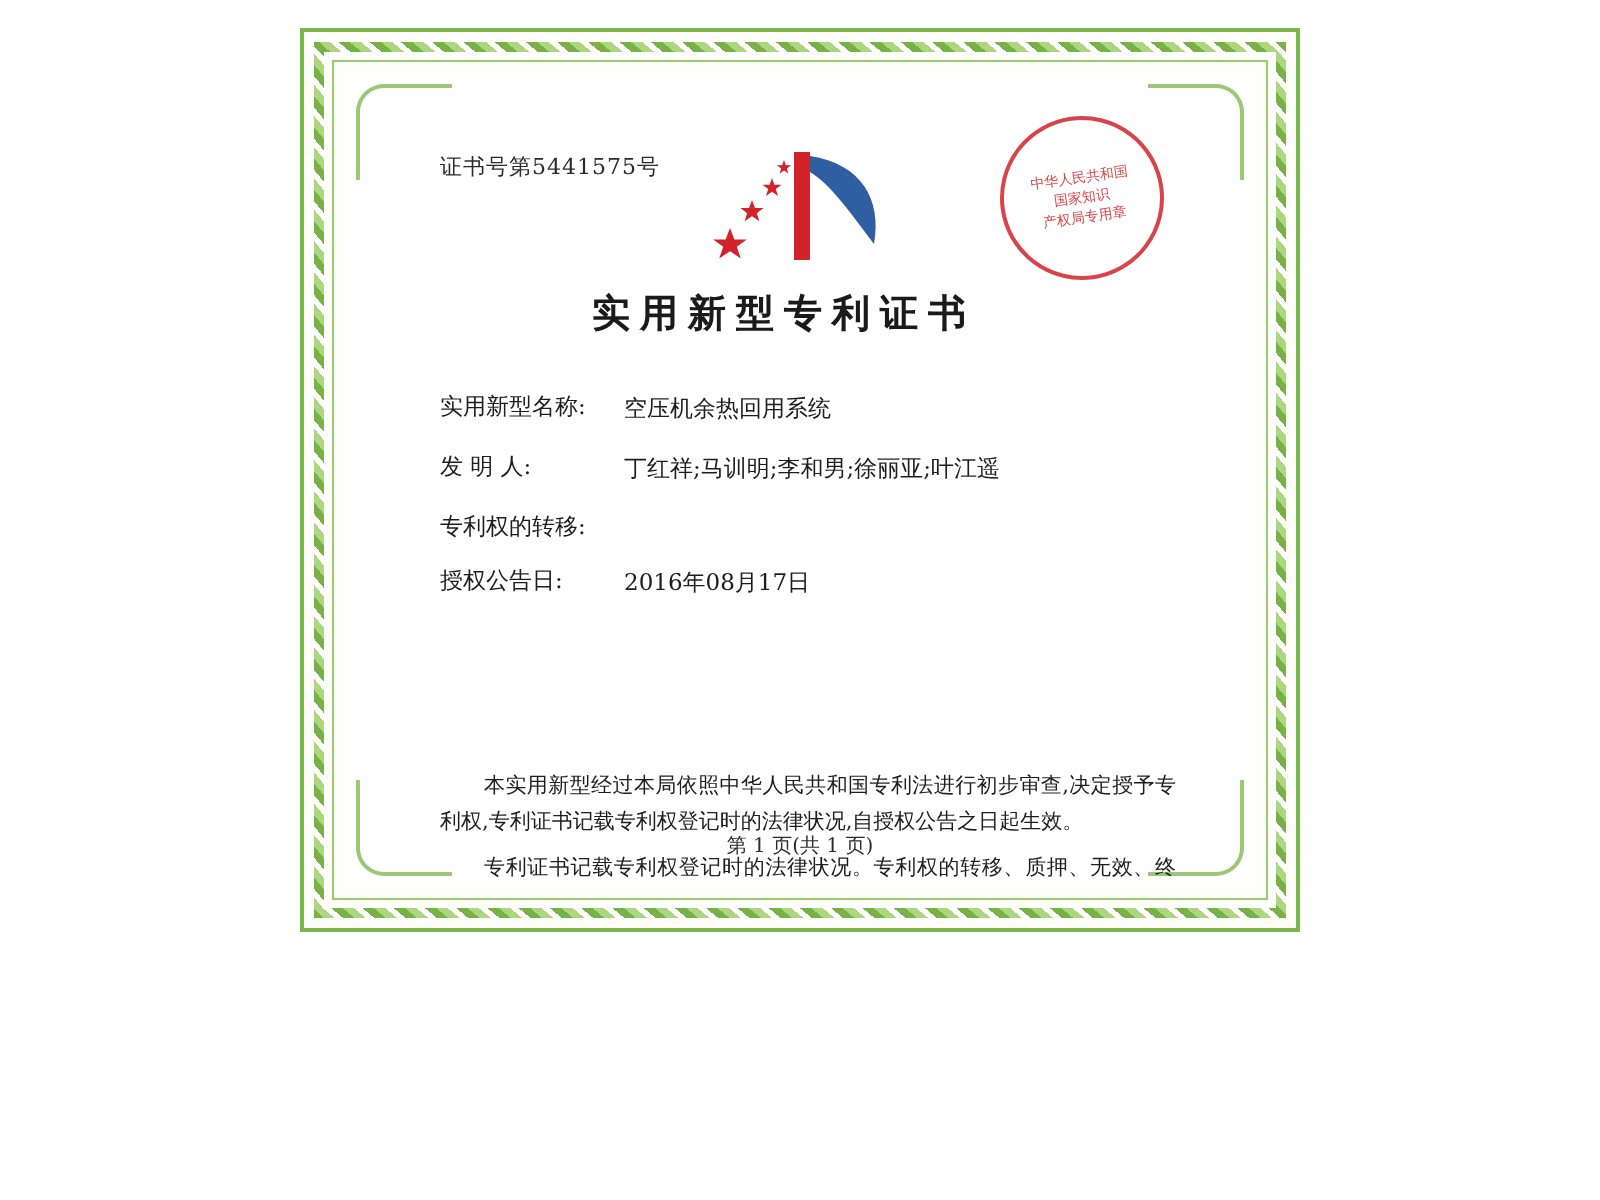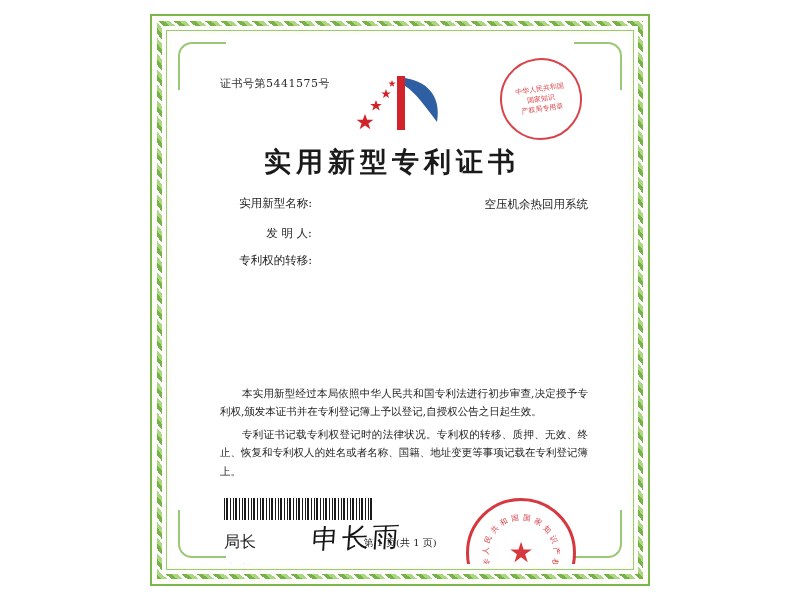--- a/index.html
+++ b/index.html
@@ -18,21 +18,21 @@
     background: #ffffff;
     overflow: hidden;
   }
 
   
   .cert-frame {
     position: absolute;
     left: 150px;
     top: 14px;
     width: 500px;
-    height: 572px;
+    height: 452px;
     background: #fdfdfa;
     border: 2px solid #7ab648;
     box-sizing: border-box;
   }
   .cert-frame::before {
     content: "";
     position: absolute;
     left: 5px; top: 5px; right: 5px; bottom: 5px;
     border: 5px solid #8cc152;
     box-sizing: border-box;
@@ -114,42 +114,41 @@
     height: 64px;
   }
   .logo svg { display: block; margin: 0 auto; }
 
   
   .title {
     position: absolute;
     left: 0; right: 16px;
     top: 108px;
     text-align: center;
-    font-size: 27px;
+    font-size: 19px;
     letter-spacing: 5px;
     color: #1a1a1a;
     font-weight: bold;
     font-family: "DejaVu Serif", "Liberation Serif", serif;
   }
 
   
   .fields {
     position: absolute;
     left: 48px;
     right: 40px;
     top: 160px;
     font-size: 11.5px;
     color: #1d1d1d;
     font-family: "DejaVu Serif", "Liberation Serif", serif;
   }
   .field-row {
     display: flex;
     align-items: flex-start;
     margin-bottom: 12px;
-    text-align: right;
   }
   .field-label {
     width: 92px;
     flex: none;
     letter-spacing: 0px;
     white-space: nowrap;
   }
   .field-value {
     flex: 1;
     line-height: 1.55;
@@ -296,28 +295,33 @@
 
       <div class="title">实用新型专利证书</div>
 
       <div class="fields">
         <div class="field-row">
           <div class="field-label">实用新型名称:</div>
           <div class="field-value">空压机余热回用系统</div>
         </div>
         <div class="field-row">
           <div class="field-label">发 明 人:</div>
+          <div class="field-value">丁红祥;马训明;李和男;徐丽亚;叶江遥</div>
         </div>
         <div class="field-row">
           <div class="field-label">专利权的转移:</div>
         </div>
+        <div class="field-row">
+          <div class="field-label">授权公告日:</div>
+          <div class="field-value">2016年08月17日</div>
+        </div>
       </div>
 
       <div class="body-text">
-        <p>本实用新型经过本局依照中华人民共和国专利法进行初步审查,决定授予专利权,颁发本证书并在专利登记簿上予以登记,自授权公告之日起生效。</p>
+        <p>本实用新型经过本局依照中华人民共和国专利法进行初步审查,决定授予专利权,专利证书记载专利权登记时的法律状况,自授权公告之日起生效。</p>
         <p>专利证书记载专利权登记时的法律状况。专利权的转移、质押、无效、终止、恢复和专利权人的姓名或者名称、国籍、地址变更等事项记载在专利登记簿上。</p>
       </div>
 
       <div class="barcode"></div>
 
       <div class="sig-label">
         <div>局长</div>
         <div>申长雨</div>
       </div>
       <div class="sig-hand">申长雨</div>

